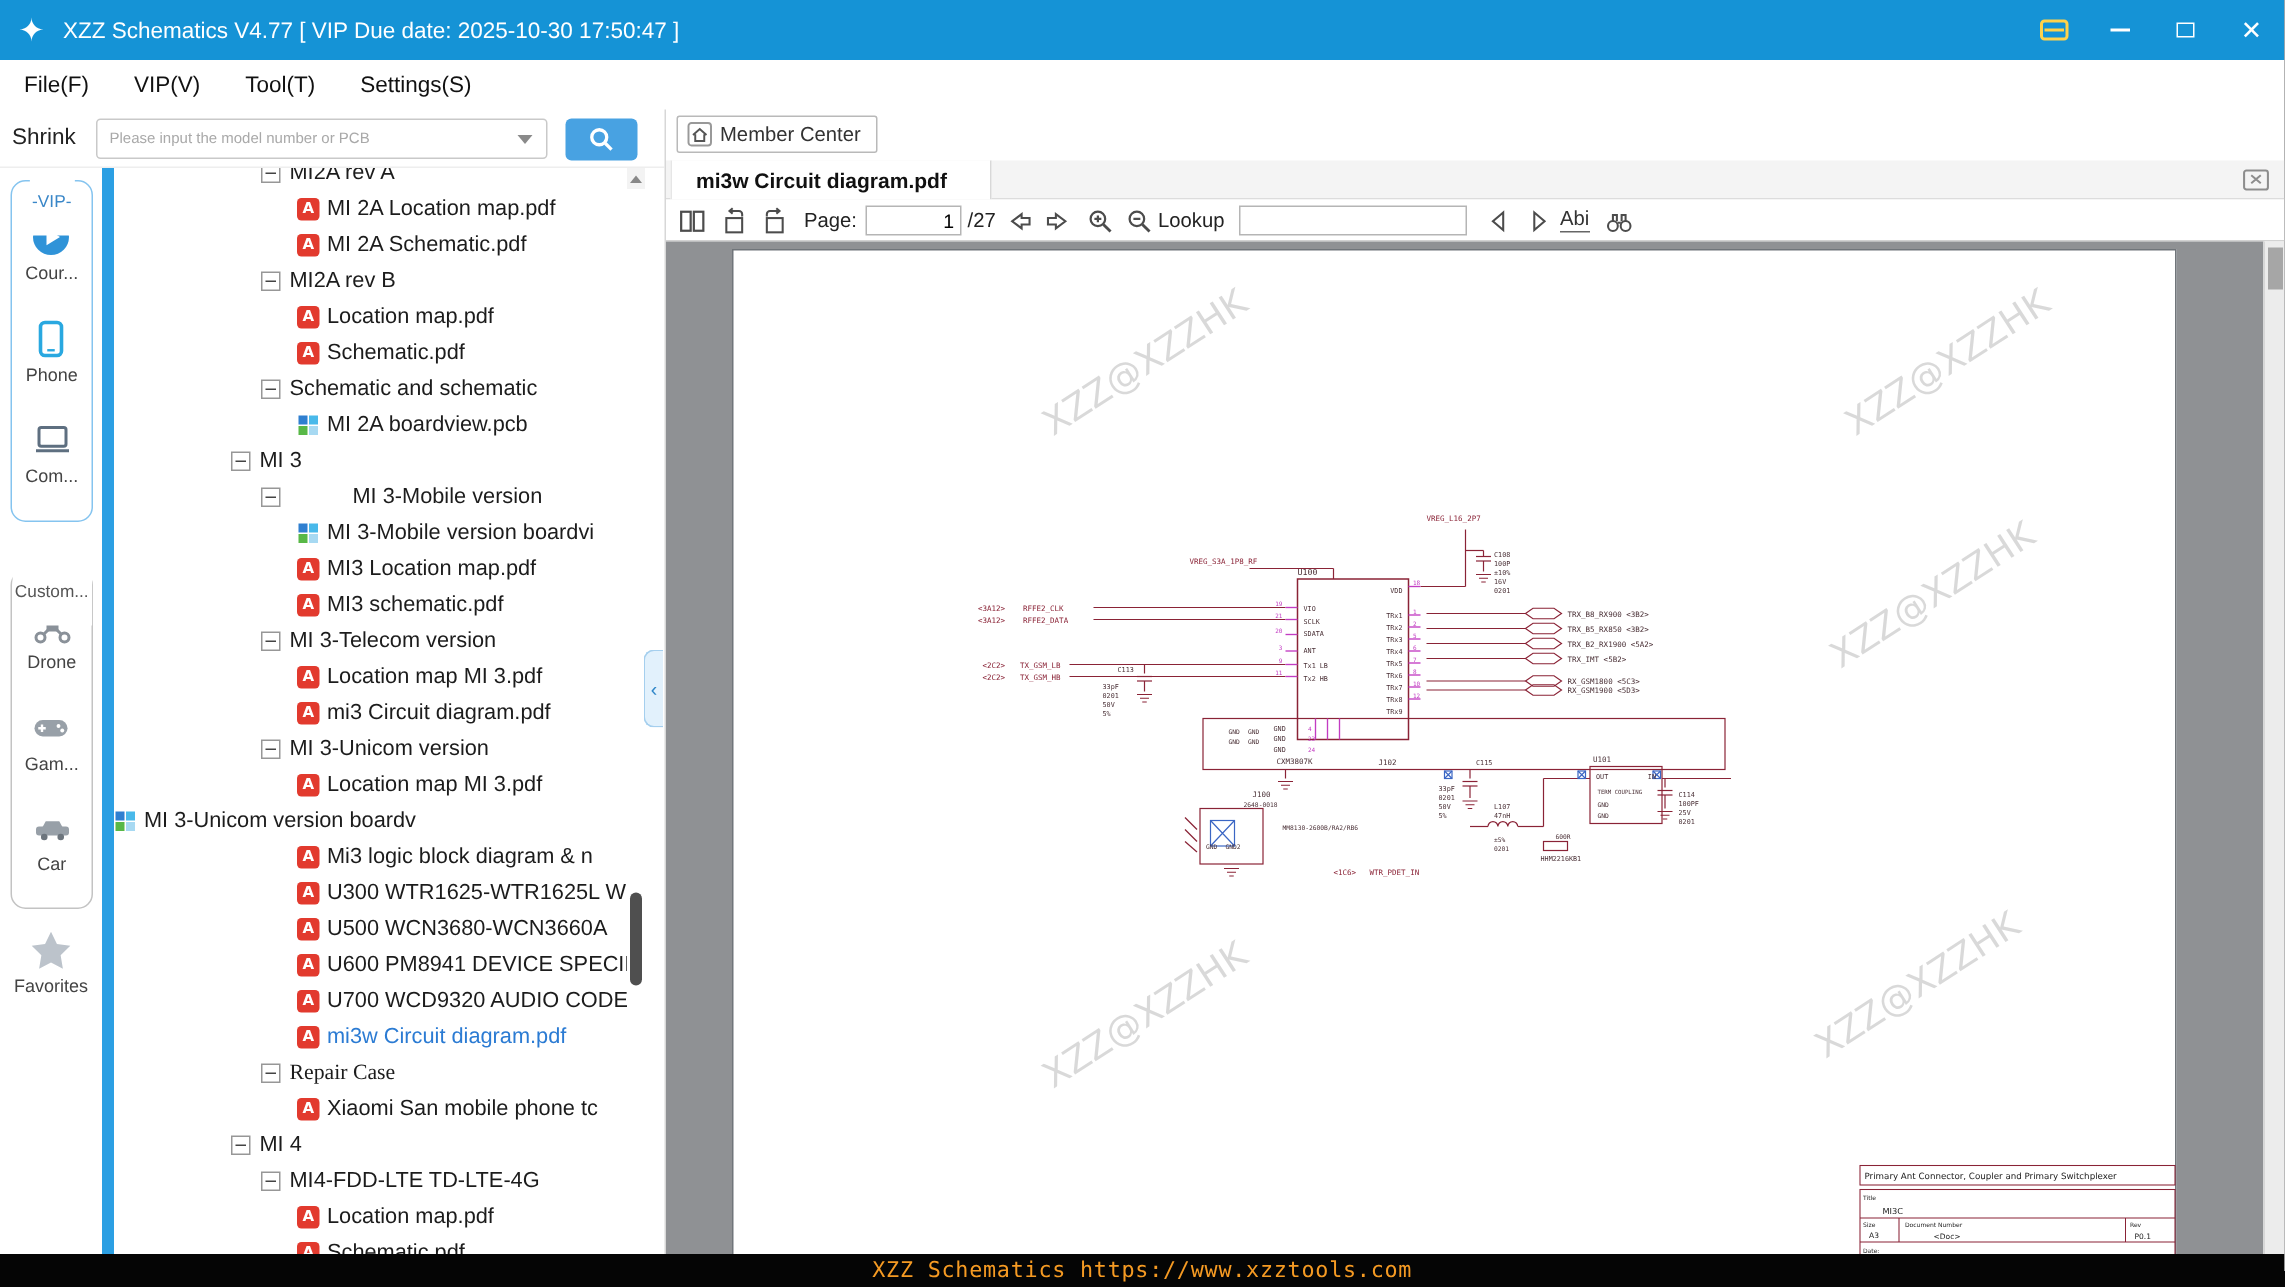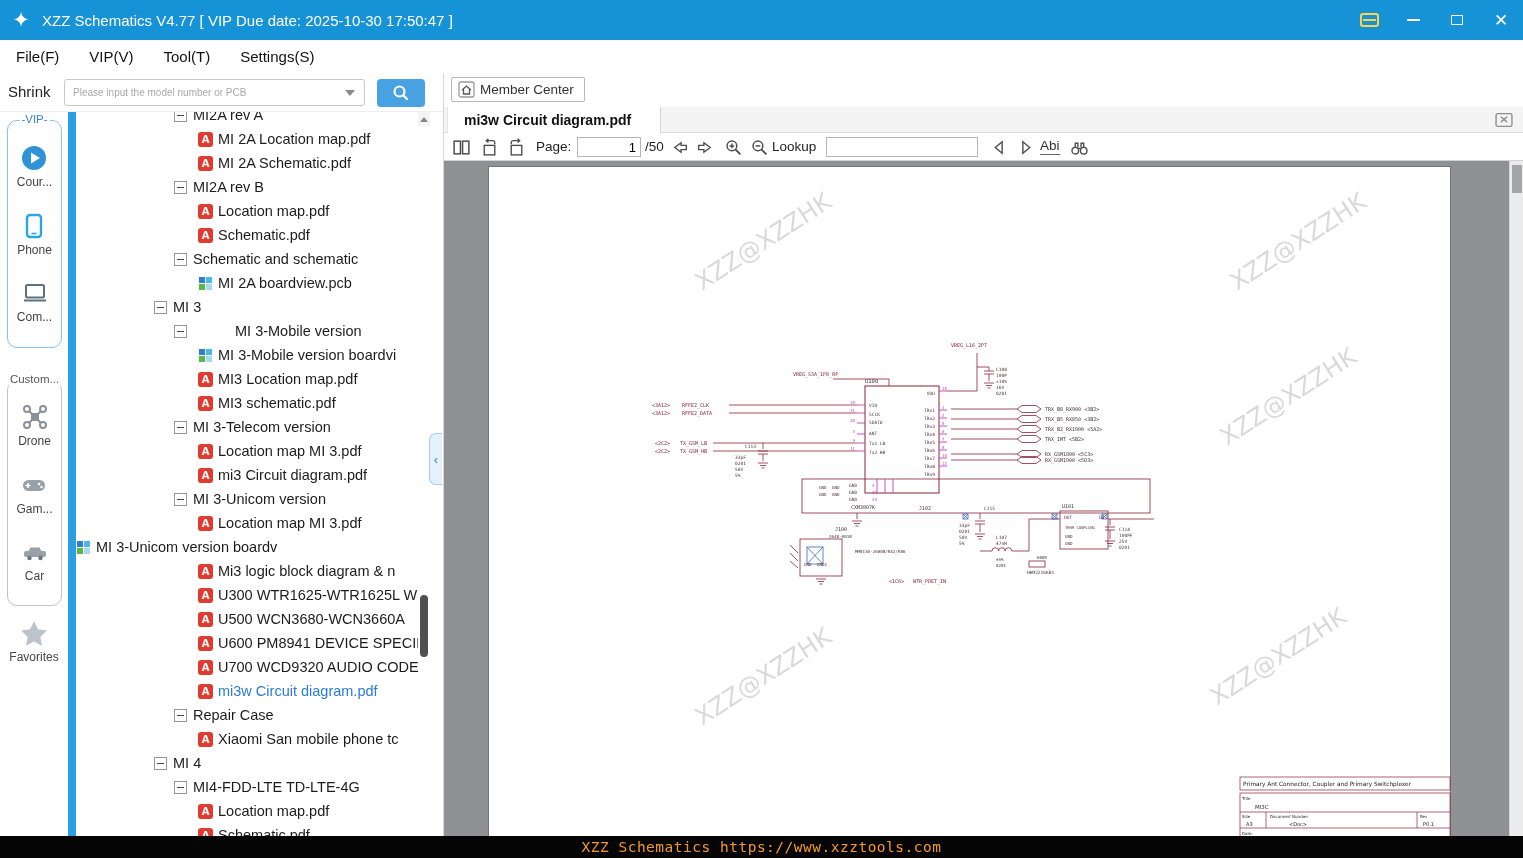--- a/index.html
+++ b/index.html
@@ -23,21 +23,21 @@
 .leftzone{position:absolute;top:73px;left:0;width:443px;bottom:22px;background:#fff}
 .toolbar-row{position:absolute;top:0;left:0;right:0;height:39px;border-bottom:1px solid #eee}
 .shrink{position:absolute;left:8px;top:10px;font-size:15px;color:#222;cursor:pointer}
 .model-input{position:absolute;left:64px;top:6px;width:301px;height:27px;border:1px solid #c9c9c9;border-radius:3px;font-size:10px;padding:0 26px 0 8px;color:#333;font-family:"Liberation Sans",sans-serif}
 .model-input::placeholder{color:#a9a9a9}
 .dd-chev{position:absolute;left:345px;top:17px;width:0;height:0;border-left:5px solid transparent;border-right:5px solid transparent;border-top:6px solid #8a8a8a;cursor:pointer}
 .search-btn{position:absolute;left:377px;top:6px;width:48px;height:28px;background:#48a2e2;border-radius:4px;display:flex;align-items:center;justify-content:center;cursor:pointer}
 
 .sidebar{position:absolute;top:39px;left:0;width:68px;bottom:0;background:#fff}
 .side-group{position:absolute;left:7px;width:55px;border-radius:10px;display:flex;flex-direction:column;justify-content:space-evenly;align-items:center}
-.side-group .legend{position:absolute;top:-8px;left:50%;transform:translateX(-50%);background:#fff;padding:0 2px;font-size:11.5px;white-space:nowrap}
+.side-group .legend{position:absolute;top:-8px;left:50%;transform:translateX(-50%);background:#fff;padding:16px 2px;font-size:11.5px;white-space:nowrap}
 .vip-group{top:8px;height:228px;border:1px solid #85c4ef}
 .vip-group .legend{color:#3a87c8}
 .custom-group{top:268px;height:226px;border:1px solid #c3c3c3}
 .custom-group .legend{color:#555}
 .side-item{display:flex;flex-direction:column;align-items:center;gap:3px;cursor:pointer}
 .side-item .lbl{font-size:12px;color:#444;white-space:nowrap}
 .favorites{position:absolute;top:508px;left:0;width:68px;text-align:center;cursor:pointer}
 .favorites .lbl{font-size:12px;color:#444;margin-top:2px}
 
 .blue-strip{position:absolute;top:39px;left:68px;width:8px;bottom:0;background:#2b9fe3}
@@ -307,21 +307,21 @@
             <span class="tlabel">U600 PM8941 DEVICE SPECIF</span>
           </div>
           <div class="tree-row" style="padding-left: 122px;">
             <span class="pdfico">A</span>
             <span class="tlabel">U700 WCD9320 AUDIO CODE</span>
           </div>
           <div class="tree-row sel" style="padding-left: 122px;">
             <span class="pdfico">A</span>
             <span class="tlabel">mi3w Circuit diagram.pdf</span>
           </div>
-          <div class="tree-row" style="padding-left: 98px;">
+          <div class="tree-row" style="padding-left: 98px; font-family: Liberation Serif, serif;">
             <span class="cbox"></span>
             <span class="tlabel">Repair Case</span>
           </div>
           <div class="tree-row" style="padding-left: 122px;">
             <span class="pdfico">A</span>
             <span class="tlabel">Xiaomi San mobile phone tc</span>
           </div>
           <div class="tree-row" style="padding-left: 78px; text-align: center;">
             <span class="cbox"></span>
             <span class="tlabel">MI 4</span>
@@ -389,21 +389,21 @@
         <svg class="ic" width="19" height="19" viewBox="0 0 18 18" fill="none" stroke="#4c4c4c" stroke-width="1.3">
             <g transform="scale(-1,1) translate(-18,0)">
               <rect x="4" y="7" width="10" height="9"></rect>
               <path d="M14 6V4.5a2 2 0 0 0-2-2H6"></path>
               <path d="M8 .8L6 2.5l2 1.7"></path>
             </g>
           </svg>
       </span>
       <span class="plabel" style="left:92px">Page:</span>
       <input class="pinput" style="left: 133px; width: 64px;" value="1">
-      <span class="plabel" style="left:201px">/50</span>
+      <span class="plabel" style="left:201px">/27</span>
       <span class="pbi" style="left:224px">
         <svg class="ic" width="19" height="19" viewBox="0 0 18 18" fill="none" stroke="#4c4c4c" stroke-width="1.3">
             <path d="M10.5 4.5L4.5 9l6 4.5V11h5V7h-5z"></path>
           </svg>
       </span>
       <span class="pbi" style="left:250px">
         <svg class="ic" width="19" height="19" viewBox="0 0 18 18" fill="none" stroke="#4c4c4c" stroke-width="1.3">
             <g transform="scale(-1,1) translate(-18,0)">
               <path d="M10.5 4.5L4.5 9l6 4.5V11h5V7h-5z"></path>
             </g>

